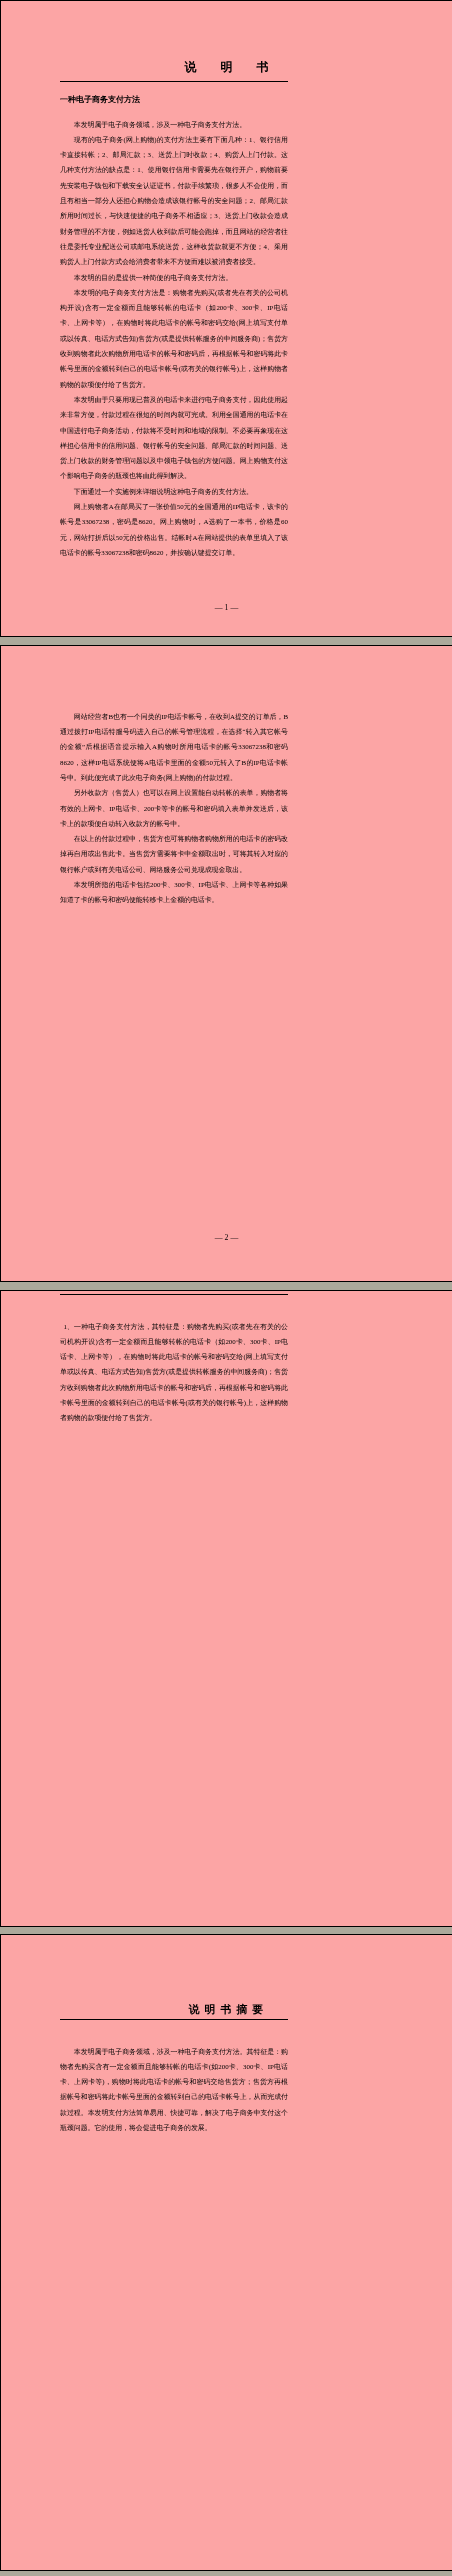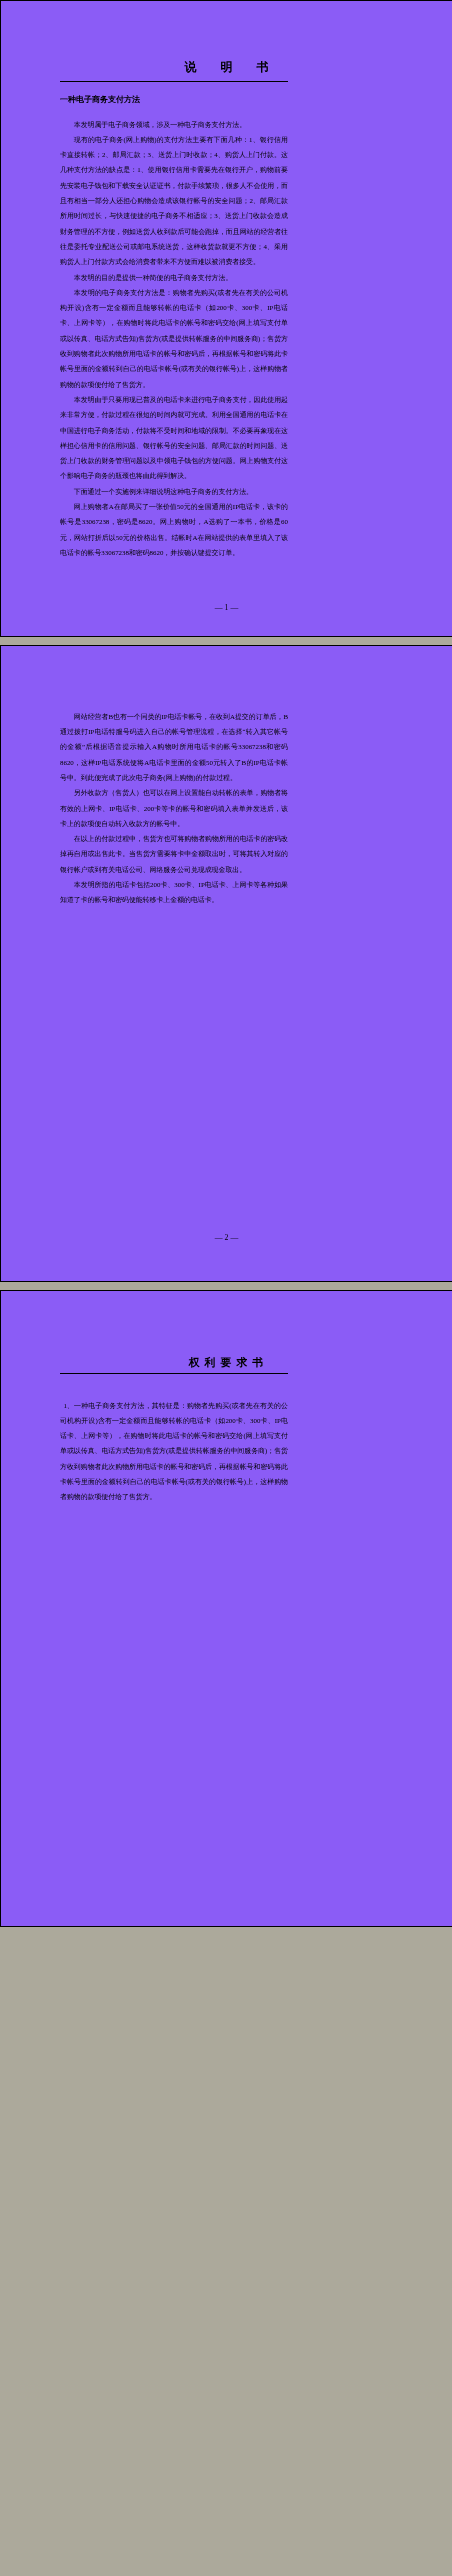--- a/index.html
+++ b/index.html
@@ -8,21 +8,21 @@
     width: 453px;
     font-family: "Liberation Serif", "DejaVu Serif", serif;
     color: #000;
   }
   .doc { width: 453px; }
   .page {
     position: relative;
     box-sizing: border-box;
     width: 453px;
     height: 637px;
-    background: #8b5cf6;
+    background: #fca5a5;
     border: 1.2px solid #000;
     border-bottom-width: 1.8px;
     margin-bottom: 7.8px;
     overflow: hidden;
   }
   .page:last-child { margin-bottom: 0; }
 
   
   .hdr {
     text-align: center;
@@ -111,22 +111,28 @@
     <div class="content">
       <p class="first-cont">网站经营者B也有一个同类的IP电话卡帐号，在收到A提交的订单后，B通过拨打IP电话特服号码进入自己的帐号管理流程，在选择“转入其它帐号的金额”后根据语音提示输入A购物时所用电话卡的帐号33067238和密码8620，这样IP电话系统便将A电话卡里面的金额50元转入了B的IP电话卡帐号中。到此便完成了此次电子商务(网上购物)的付款过程。</p>
       <p>另外收款方（售货人）也可以在网上设置能自动转帐的表单，购物者将有效的上网卡、IP电话卡、200卡等卡的帐号和密码填入表单并发送后，该卡上的款项便自动转入收款方的帐号中。</p>
       <p>在以上的付款过程中，售货方也可将购物者购物所用的电话卡的密码改掉再自用或出售此卡。当售货方需要将卡中金额取出时，可将其转入对应的银行帐户或到有关电话公司、网络服务公司兑现成现金取出。</p>
       <p>本发明所指的电话卡包括200卡、300卡、IP电话卡、上网卡等各种如果知道了卡的帐号和密码便能转移卡上金额的电话卡。</p>
     </div>
     <div class="pagenum pagenum-2">— 2 —</div>
   </div>
 
   <div class="page">
-    <div class="hdr hdr-sm hdr-claims">权 利 要 求 书</div>
     <div class="rule rule-p3"></div>
     <div class="content">
       <p class="first-claim">1、一种电子商务支付方法，其特征是：购物者先购买(或者先在有关的公司机构开设)含有一定金额而且能够转帐的电话卡（如200卡、300卡、IP电话卡、上网卡等），在购物时将此电话卡的帐号和密码交给(网上填写支付单或以传真、电话方式告知)售货方(或是提供转帐服务的中间服务商)；售货方收到购物者此次购物所用电话卡的帐号和密码后，再根据帐号和密码将此卡帐号里面的金额转到自己的电话卡帐号(或有关的银行帐号)上，这样购物者购物的款项便付给了售货方。</p>
     </div>
   </div>
 
+  <div class="page">
+    <div class="hdr hdr-sm hdr-abstract">说 明 书 摘 要</div>
+    <div class="rule rule-p4"></div>
+    <div class="content">
+      <p class="first-abstract">本发明属于电子商务领域，涉及一种电子商务支付方法。其特征是：购物者先购买含有一定金额而且能够转帐的电话卡(如200卡、300卡、IP电话卡、上网卡等)，购物时将此电话卡的帐号和密码交给售货方；售货方再根据帐号和密码将此卡帐号里面的金额转到自己的电话卡帐号上，从而完成付款过程。本发明支付方法简单易用、快捷可靠，解决了电子商务中支付这个瓶颈问题。它的使用，将会促进电子商务的发展。</p>
+    </div>
+  </div>
 
 </div>
 
 
 </body></html>

